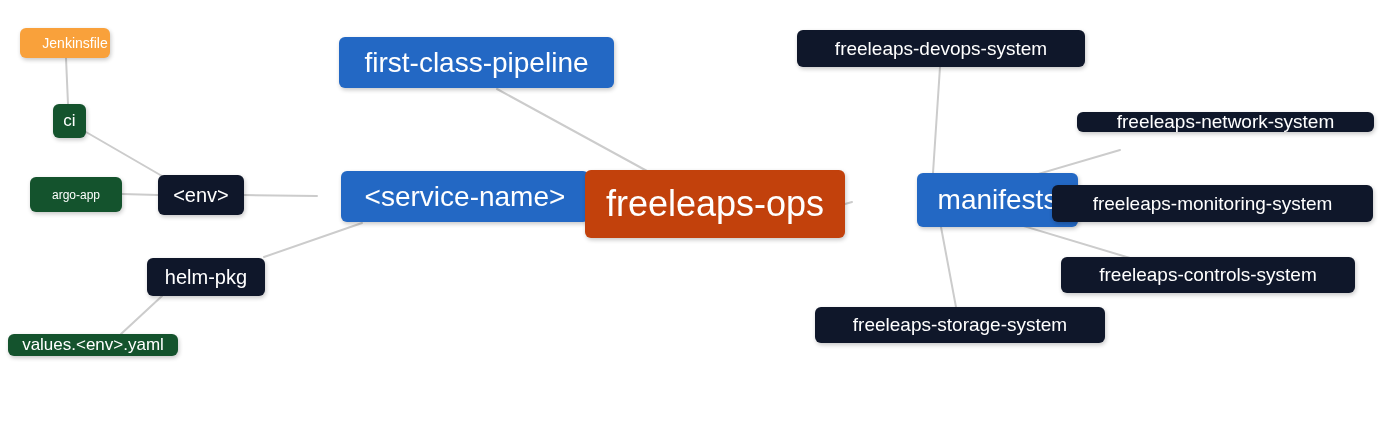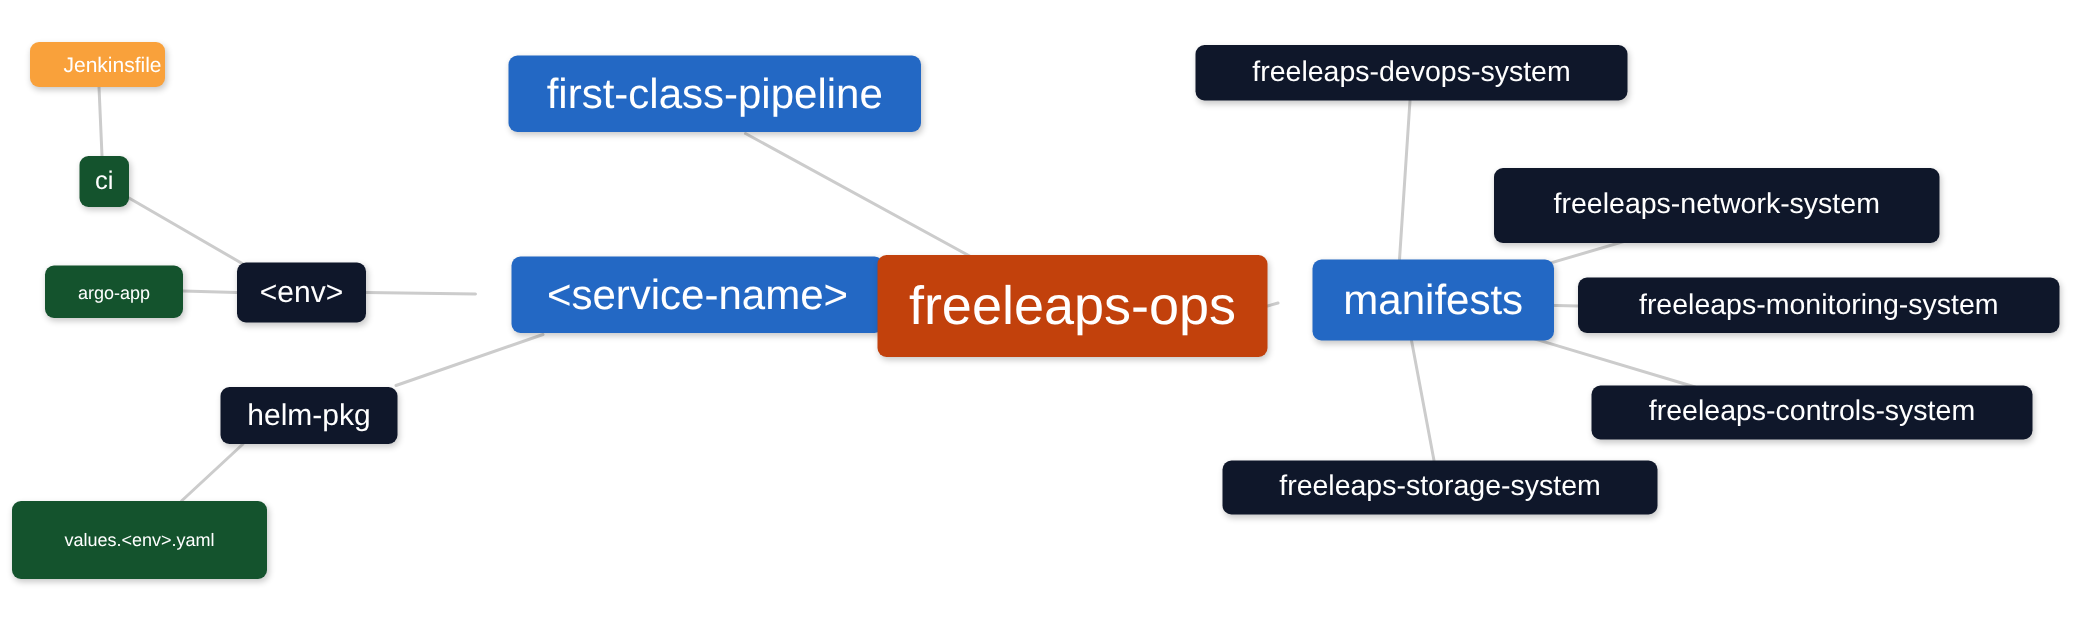--- a/index.html
+++ b/index.html
@@ -43,28 +43,28 @@
   .c-orange { background: #f9a13b; padding-left: 20px; }
   .c-dark   { background: #c2410c; }
 
   .n-jenkinsfile        { left: 20px;   top: 28px;  width: 90px;  height: 30px; font-size: 14px; }
   .n-ci                 { left: 53px;   top: 104px; width: 33px;  height: 34px; font-size: 17px; }
   .n-argo-app           { left: 30px;   top: 177px; width: 92px;  height: 35px; font-size: 12px; }
   .n-env                { left: 158px;  top: 175px; width: 86px;  height: 40px; font-size: 20px; }
   .n-first-class        { left: 315px;  top: 37px;  width: 275px; height: 51px; font-size: 28px; }
   .n-service-name       { left: 317px;  top: 171px; width: 248px; height: 51px; font-size: 28px; }
   .n-freeleaps-ops      { left: 585px;  top: 170px; width: 260px; height: 68px; font-size: 36px; }
-  .n-manifests          { left: 851px;  top: 173px; width: 161px; height: 54px; font-size: 28px; }
+  .n-manifests          { left: 893px;  top: 173px; width: 161px; height: 54px; font-size: 28px; }
   .n-devops-system      { left: 797px;  top: 30px;  width: 288px; height: 37px; font-size: 19px; }
-  .n-network-system     { left: 996px; top: 112px; width: 297px; height: 50px; font-size: 19px; }
+  .n-network-system     { left: 1077px; top: 112px; width: 297px; height: 20px; font-size: 19px; }
   .n-monitoring-system  { left: 1052px; top: 185px; width: 321px; height: 37px; font-size: 19px; }
   .n-controls-system    { left: 1061px; top: 257px; width: 294px; height: 36px; font-size: 19px; }
   .n-storage-system     { left: 815px;  top: 307px; width: 290px; height: 36px; font-size: 19px; }
   .n-helm-pkg           { left: 147px;  top: 258px; width: 118px; height: 38px; font-size: 20px; }
-  .n-values-env-yaml    { left: 8px;    top: 334px; width: 170px; height: 52px; font-size: 12px; }
+  .n-values-env-yaml    { left: 8px;    top: 334px; width: 170px; height: 22px; font-size: 17px; }
 </style>
 </head>
 <body>
 
 <div class="canvas">
 
   <svg class="edge-layer" viewBox="0 0 1390 421" xmlns="http://www.w3.org/2000/svg">
     <line x1="66" y1="58" x2="68" y2="104"></line>
     <line x1="86" y1="132" x2="162" y2="176"></line>
     <line x1="122" y1="194" x2="158" y2="195"></line>

